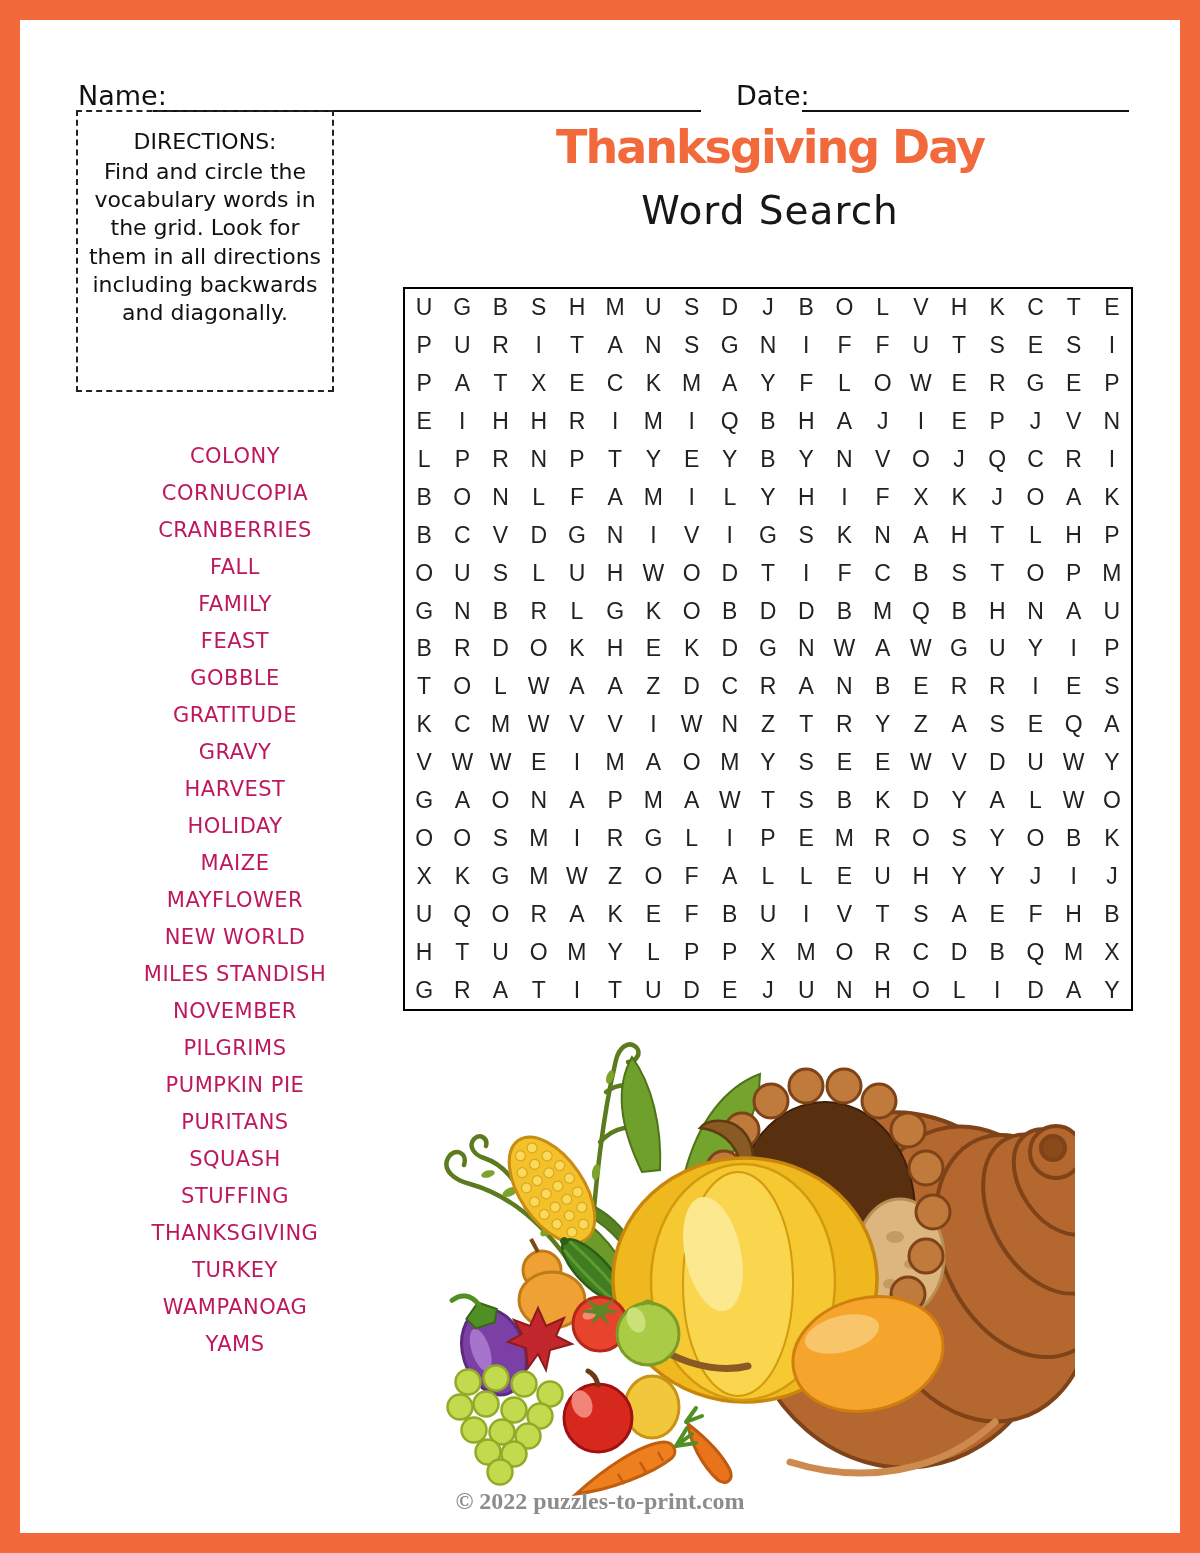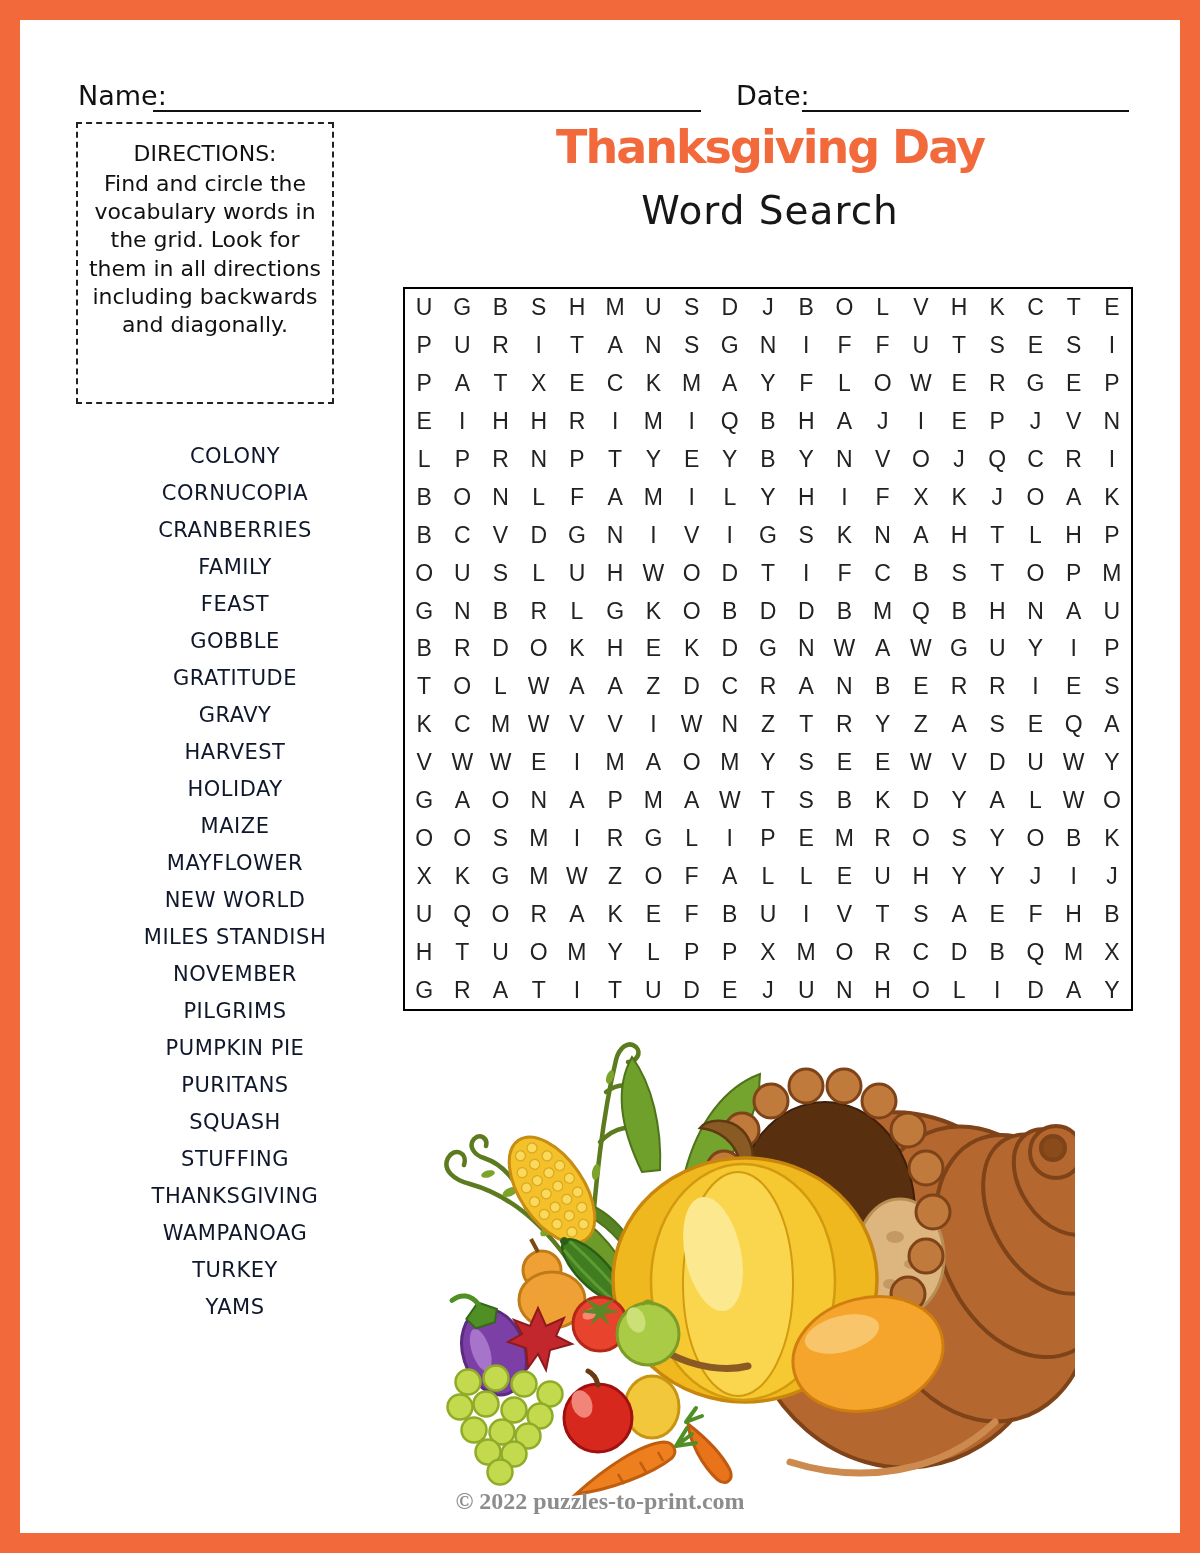--- a/index.html
+++ b/index.html
@@ -18,28 +18,28 @@
   #date-line { left:782px; width:327px; }
   
   .title-wrap { position:absolute; left:340px; top:100px; width:820px; text-align:center; }
   .title {
     font-size:46px; font-weight:bold; letter-spacing:-2px; color:#F2693C;
     font-family:"DejaVu Sans", sans-serif;
   }
   .subtitle { margin-top:14px; font-size:39px; font-weight:400; letter-spacing:1px; color:#171717; }
   
   .directions {
-    position:absolute; left:56px; top:102px; width:258px; height:282px;
+    position:absolute; left:56px; top:90px; width:258px; height:282px;
     border:2.5px dashed #222; padding:16px 8px; text-align:center;
     font-size:22px; line-height:1.28; color:#111;
   }
   .directions .d-head { margin-bottom:2px; }
   
   .words { position:absolute; left:50px; top:418px; width:330px; text-align:center; }
-  .word-item { height:37px; line-height:37px; font-size:21px; letter-spacing:0.5px; color:#0f172a; }
+  .word-item { height:37px; line-height:37px; font-size:21px; letter-spacing:0.5px; color:#be185d; }
   
   .grid {
     position:absolute; left:383px; top:267px; width:730px; height:724px;
     border:2.5px solid #000; display:grid;
     grid-template-columns:repeat(19,1fr); grid-template-rows:repeat(19,1fr);
   }
   .cell {
     display:flex; align-items:center; justify-content:center;
     font-family:"Liberation Sans", sans-serif; font-size:23px; color:#222;
   }
@@ -68,40 +68,41 @@
 
   <div class="directions">
     <div class="d-head">DIRECTIONS:</div>
     <div class="d-body">Find and circle the vocabulary words in the grid.  Look for them in all directions including backwards and diagonally.</div>
   </div>
 
   <div class="words" id="word-list">
       <div class="word-item">COLONY</div>
       <div class="word-item">CORNUCOPIA</div>
       <div class="word-item">CRANBERRIES</div>
+      <div class="word-item">FALL</div>
       <div class="word-item">FAMILY</div>
       <div class="word-item">FEAST</div>
       <div class="word-item">GOBBLE</div>
       <div class="word-item">GRATITUDE</div>
       <div class="word-item">GRAVY</div>
       <div class="word-item">HARVEST</div>
       <div class="word-item">HOLIDAY</div>
       <div class="word-item">MAIZE</div>
       <div class="word-item">MAYFLOWER</div>
       <div class="word-item">NEW WORLD</div>
       <div class="word-item">MILES STANDISH</div>
       <div class="word-item">NOVEMBER</div>
       <div class="word-item">PILGRIMS</div>
       <div class="word-item">PUMPKIN PIE</div>
       <div class="word-item">PURITANS</div>
       <div class="word-item">SQUASH</div>
       <div class="word-item">STUFFING</div>
       <div class="word-item">THANKSGIVING</div>
+      <div class="word-item">TURKEY</div>
       <div class="word-item">WAMPANOAG</div>
-      <div class="word-item">TURKEY</div>
       <div class="word-item">YAMS</div>
     </div>
 
   <div class="grid" id="grid">
       <div class="cell">U</div>
       <div class="cell">G</div>
       <div class="cell">B</div>
       <div class="cell">S</div>
       <div class="cell">H</div>
       <div class="cell">M</div>

